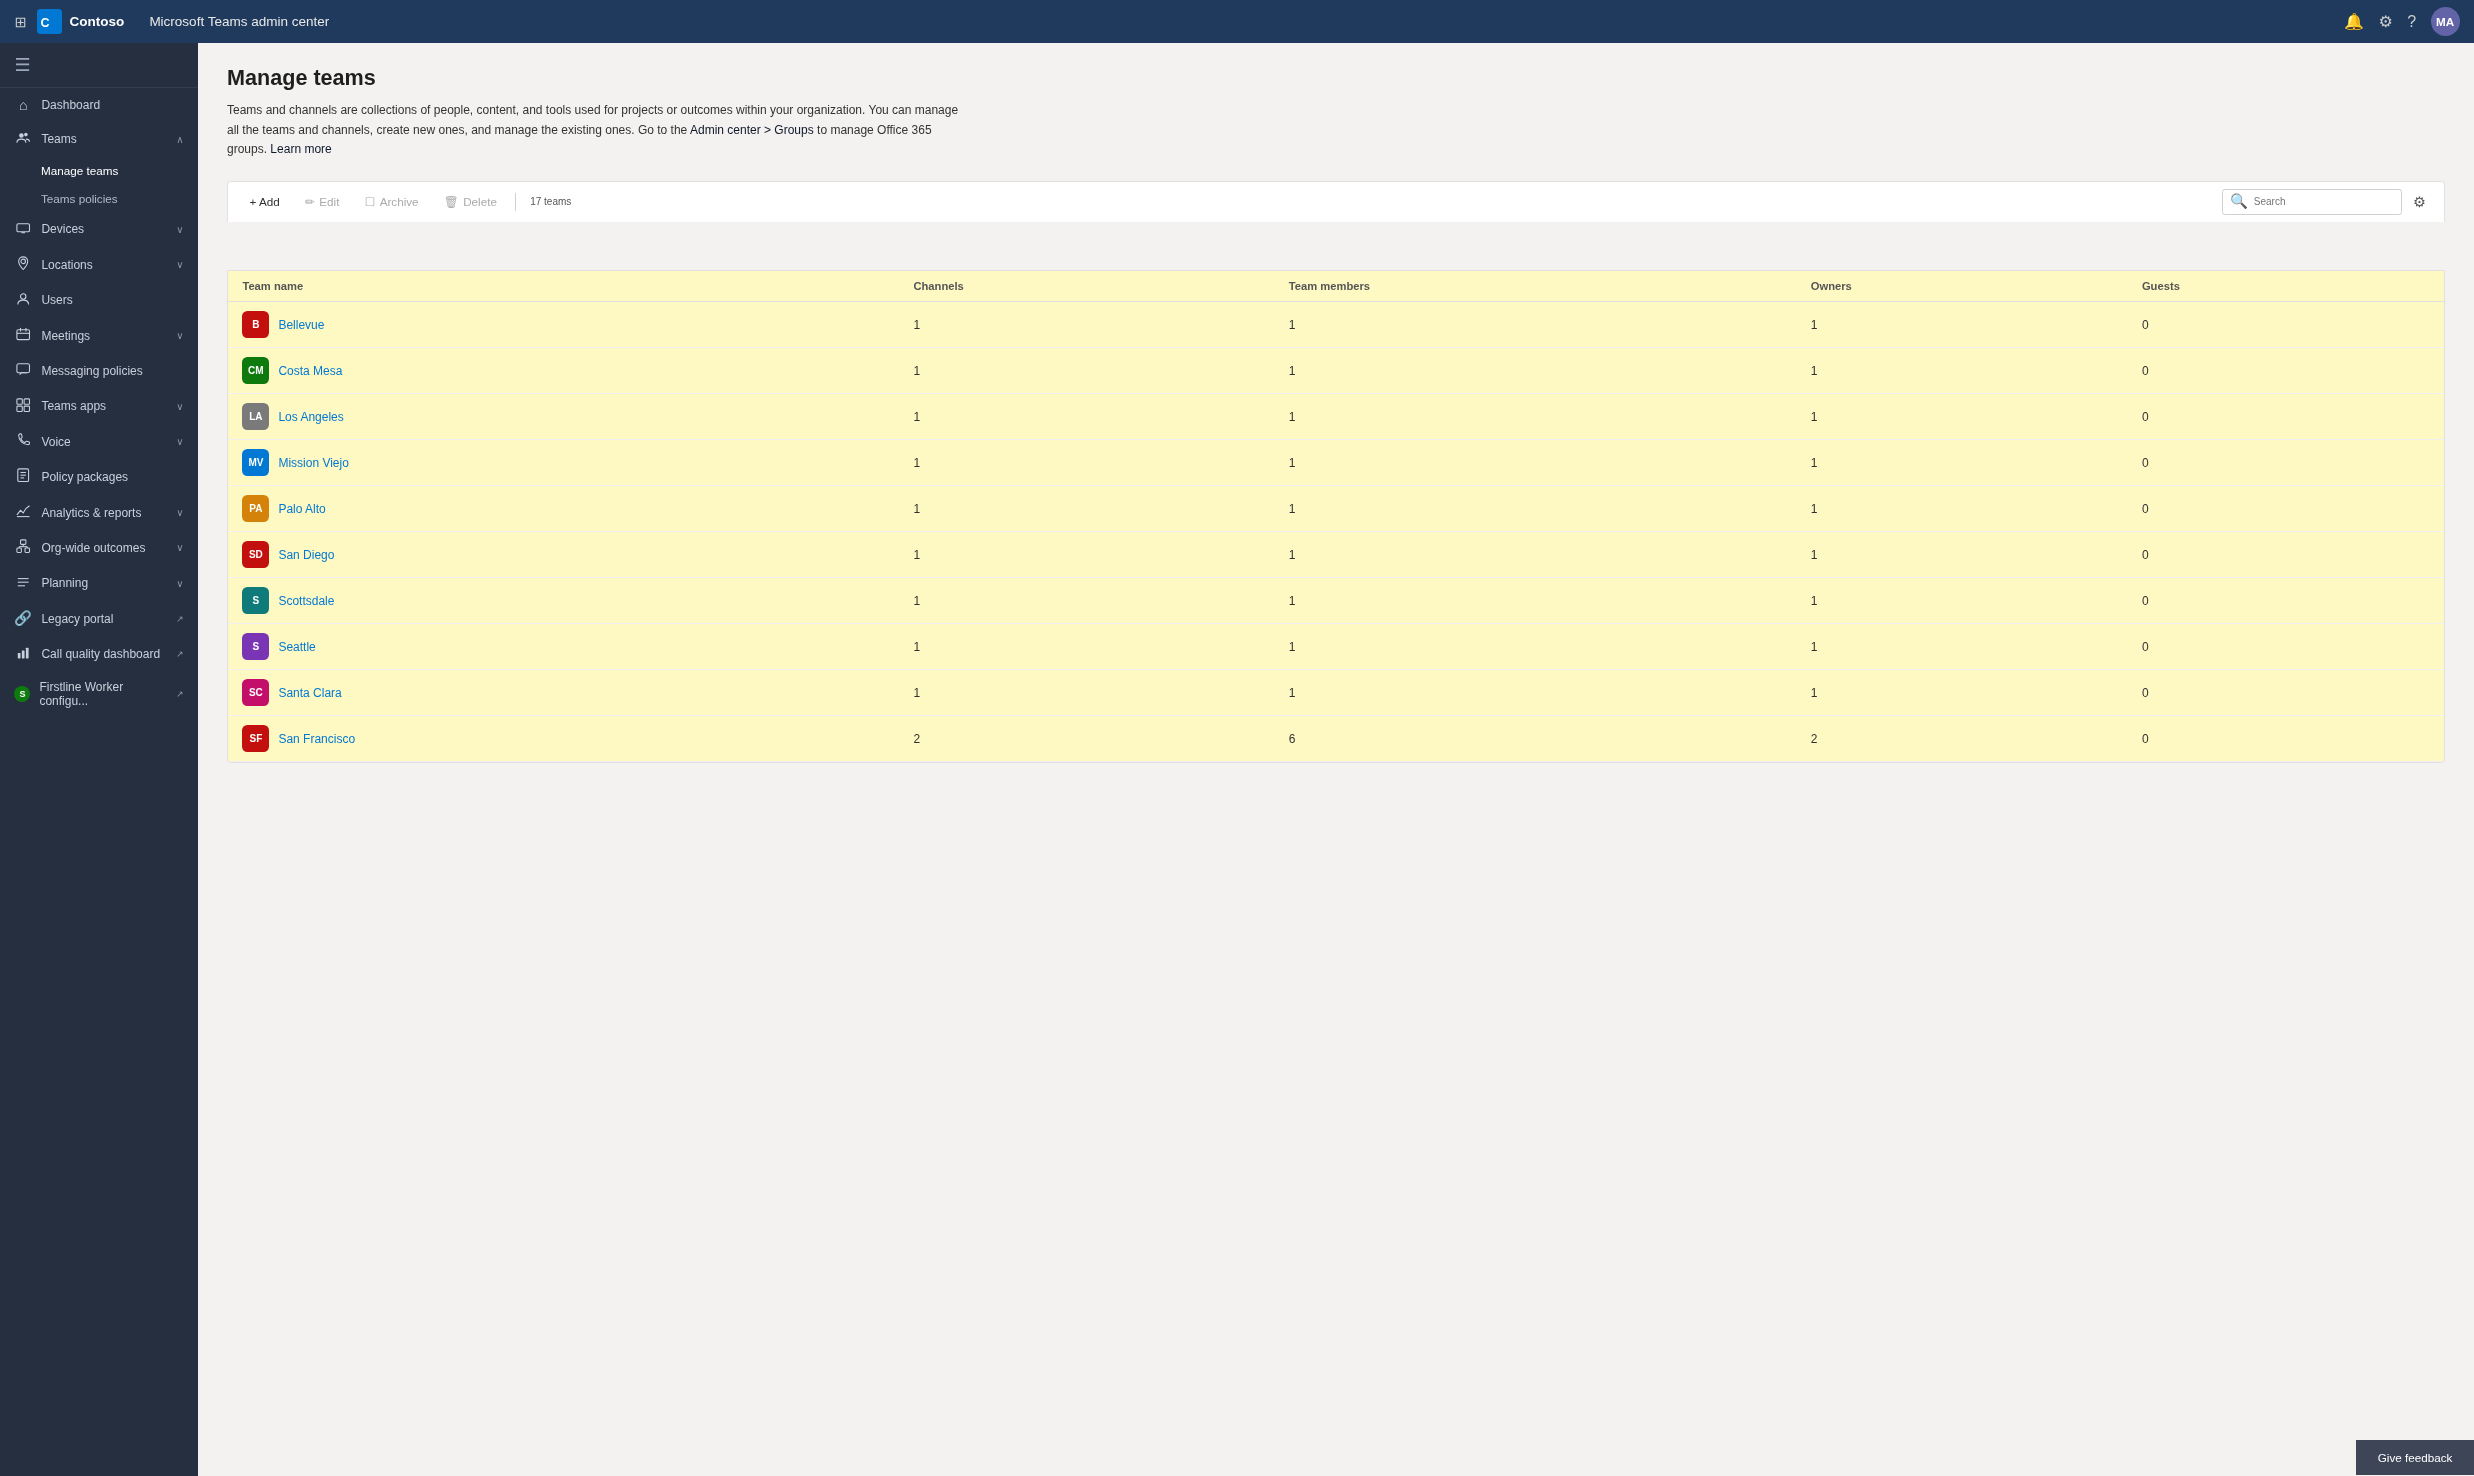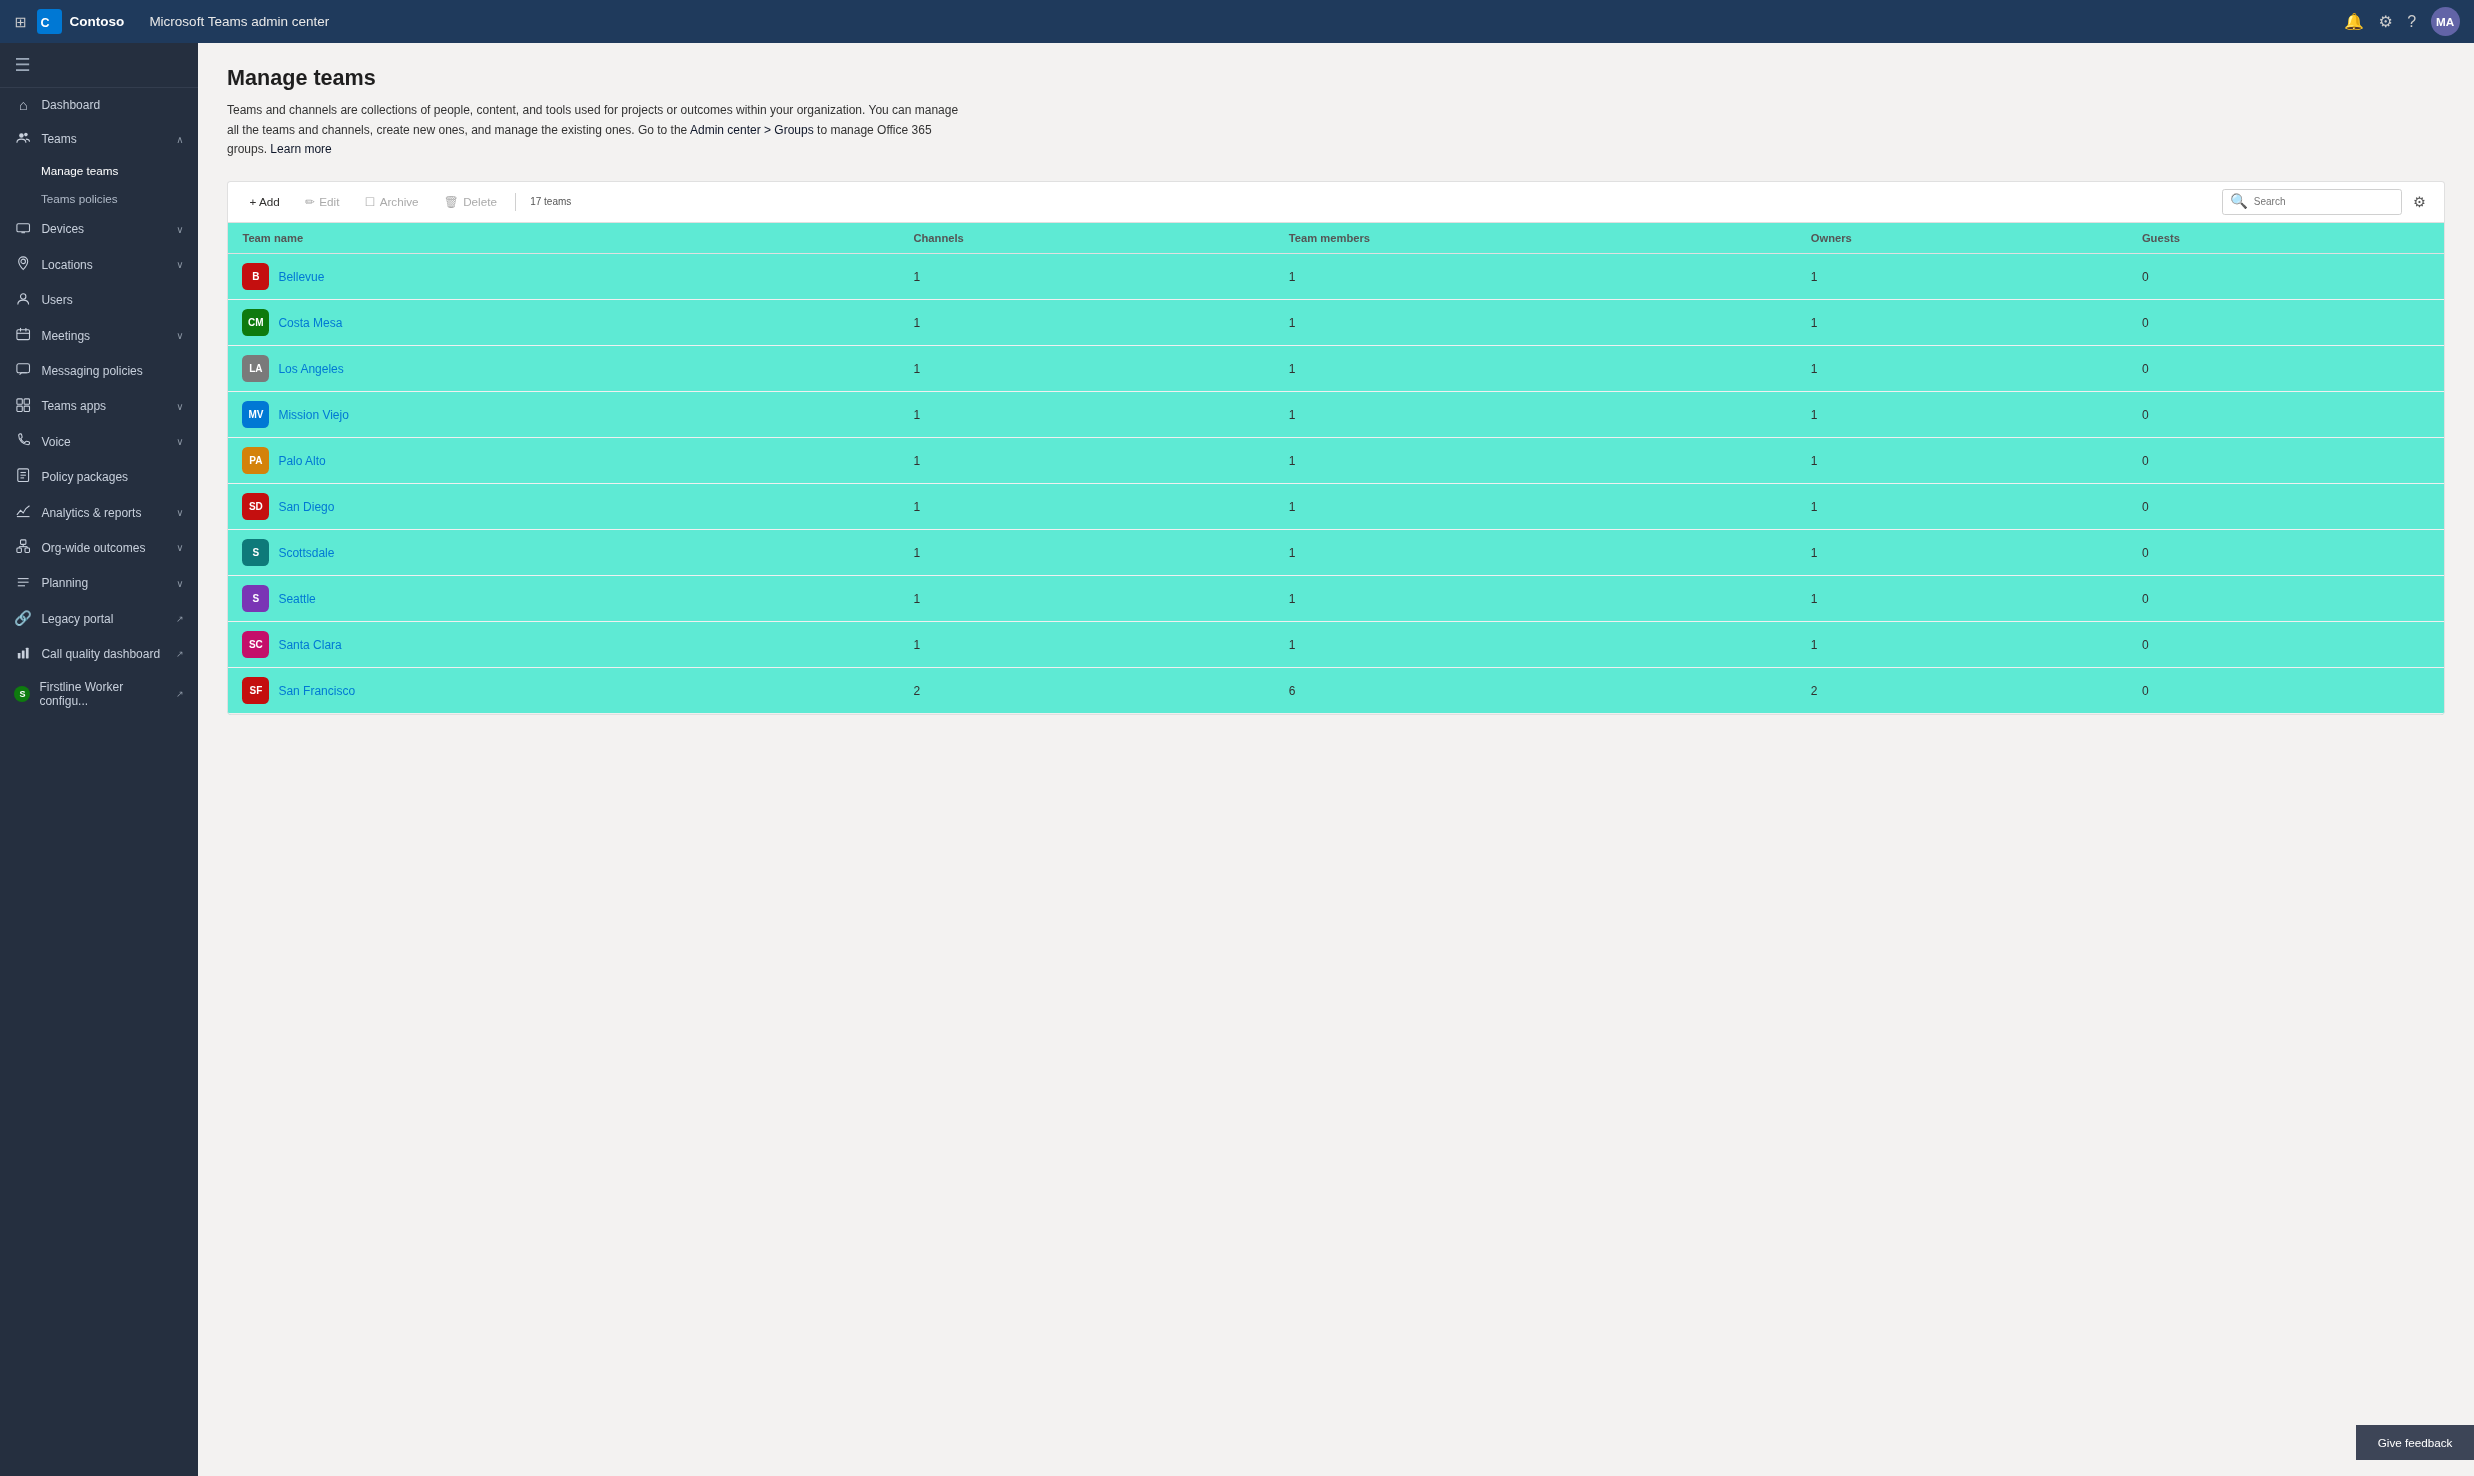--- a/index.html
+++ b/index.html
@@ -148,24 +148,25 @@
       background: white;
       width: 180px;
     }
     .toolbar-search input {
       border: none; outline: none; font-size: 10px; background: transparent; width: 100%;
     }
     .toolbar-settings { font-size: 14.4px; color: #555; cursor: pointer; padding: 3.6px 7.2px; }
 
     
     .table-container {
-      background: #5eead4;
+      background: #fef9c3;
       border: 0.9px solid #e0e0e0;
       border-radius: 0 0 3.6px 3.6px;
       overflow: hidden;
+      margin-top: 48px;
     }
 
     table { width: 100%; border-collapse: collapse; }
     thead tr { border-bottom: 0.9px solid #e0e0e0; }
     thead th {
       text-align: left;
       padding: 9px 14.4px;
       font-size: 11.2px;
       font-weight: 600;
       color: #555;
@@ -178,21 +179,21 @@
       width: 27px; height: 27px; border-radius: 5.4px;
       display: flex; align-items: center; justify-content: center;
       font-size: 10px; font-weight: 700; color: white;
       flex-shrink: 0;
     }
     .team-link { color: #0078d4; text-decoration: none; font-size: 12px; }
 
     
     .feedback-btn {
       position: fixed;
-      bottom: 16px; right: 0;
+      bottom: 1px; right: 0;
       background: #3d4557;
       color: white;
       padding: 10.8px 21.6px;
       font-size: 11.7px;
       cursor: pointer;
       border: none;
       text-align: center;
     }
   </style>
 </head>

